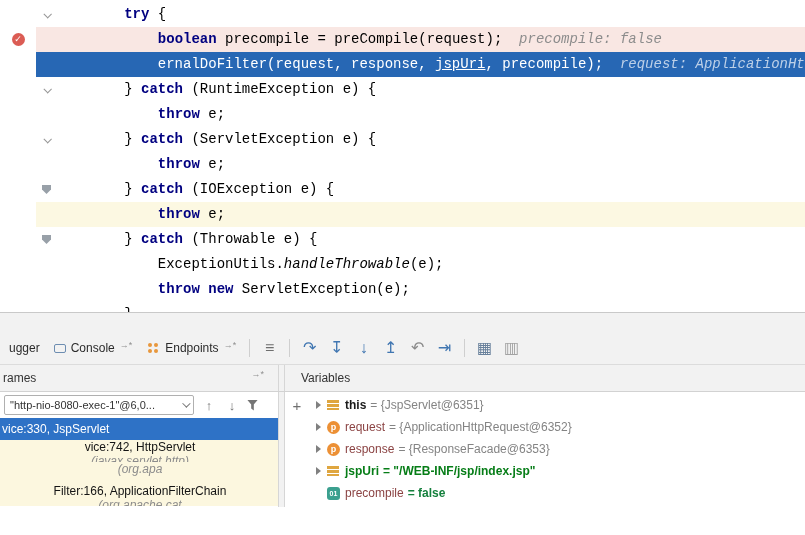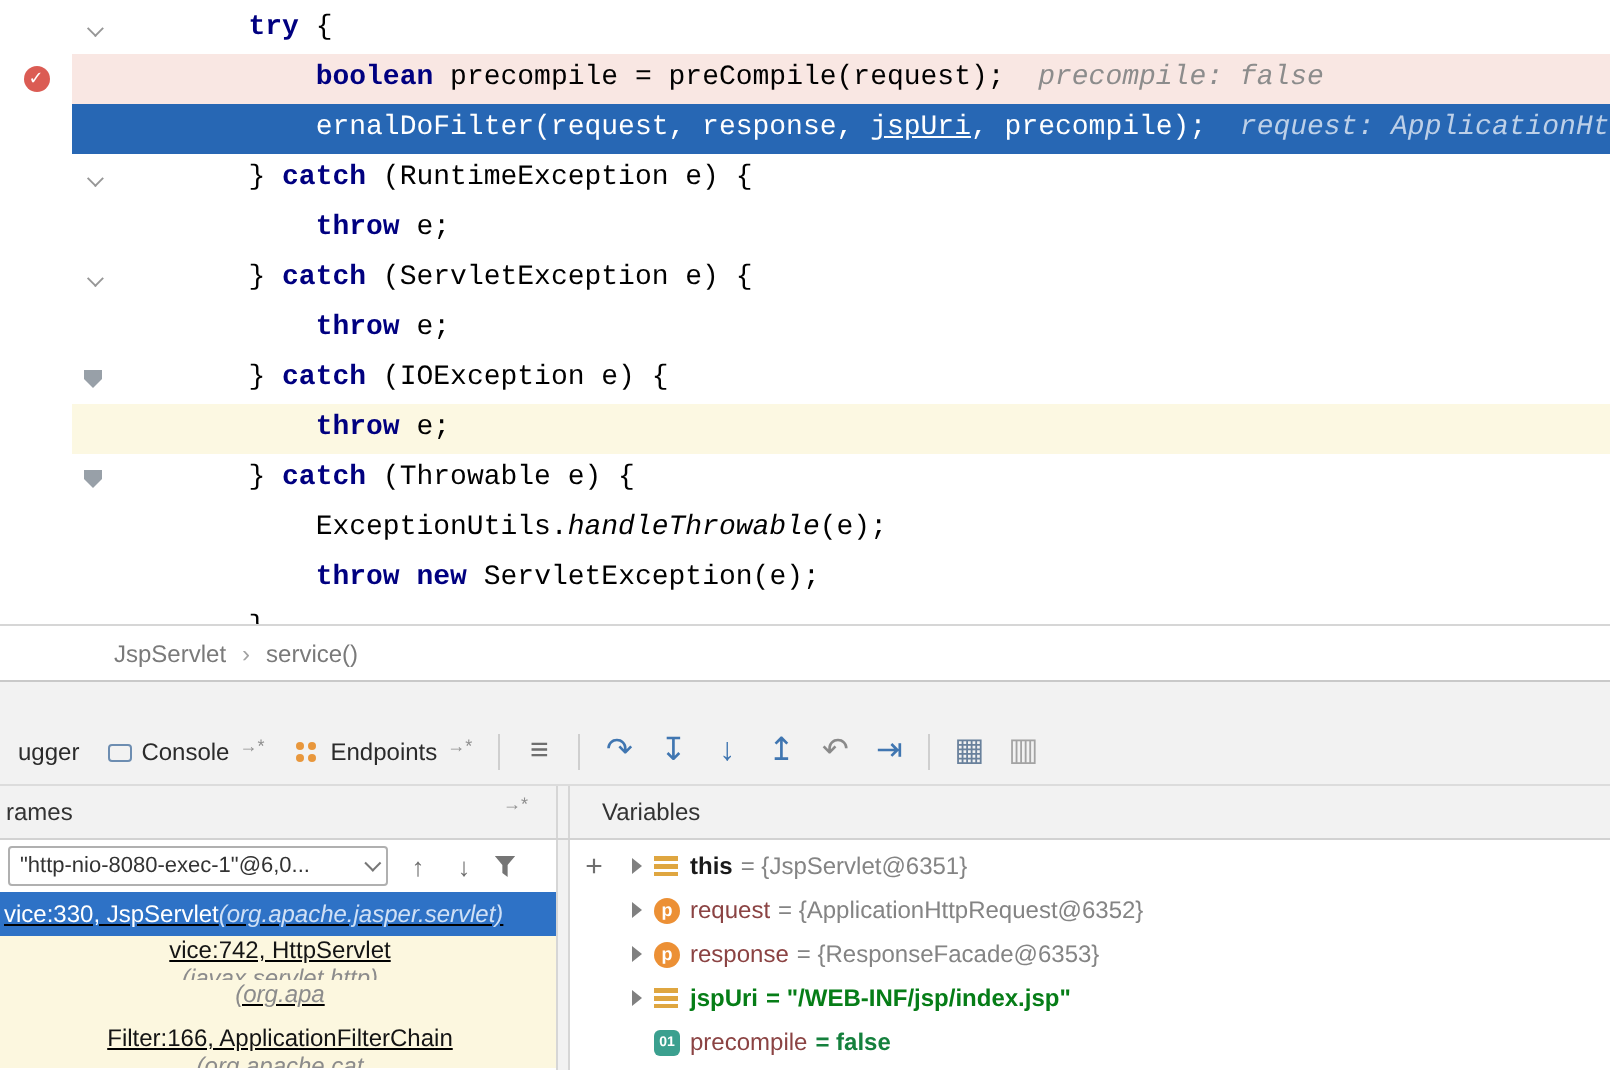--- a/index.html
+++ b/index.html
@@ -58,21 +58,21 @@
   
   .content { height:115px; display:flex; background:#fff; overflow:hidden; }
   .frames-panel { width:278px; flex:none; display:flex; flex-direction:column; overflow:hidden; }
   .thread-row { height:26px; display:flex; align-items:center; gap:7px; padding:0 4px; }
   .thread-dd { width:190px; height:20px; border:1px solid #b0b0b0; border-radius:2px; background:#fff;
                display:flex; align-items:center; padding:0 5px; font-size:11px; color:#333; overflow:hidden; white-space:nowrap; }
   .dd-chevron { margin-left:auto; width:6px; height:6px; border-right:1.5px solid #777; border-bottom:1.5px solid #777;
                 transform:rotate(45deg) translateY(-2px); flex:none; }
   .fr-arrow { font-size:13px; color:#6f6f6f; width:16px; text-align:center; }
   .ic-funnel { width:11px; height:11px; background:#757575; clip-path:polygon(0 0,100% 0,62% 45%,62% 100%,38% 82%,38% 45%); }
-  .fr-rows { flex:1; overflow:hidden;text-decoration:underline; }
+  .fr-rows { flex:1; overflow:hidden; }
   .fr-row { height:22px; display:flex; align-items:center; padding-left:2px; font-size:12px;
             white-space:nowrap; overflow:hidden; }
   .fr-selected { background:#2e72c6; color:#fff; }
   .fr-library { background:#fcf7df; color:#141414;flex-direction:column; }
   .fr-pkg { font-style:italic; }
   .fr-selected .fr-pkg { color:#cfe0f6; }
   .fr-library .fr-pkg { color:#8c8c8c; }
 
   .vsplit { width:7px; flex:none; background:#f2f2f2; border-left:1px solid #d6d6d6; border-right:1px solid #d6d6d6; }
 
@@ -203,25 +203,20 @@
         <div class="ed-row">
           <div class="bp-col"></div>
           <div class="row-main">
             <div class="fold-col"></div>
             <div class="code"><span>        }</span></div>
           </div>
         </div>
       </div>
   </div>
 
-  <div class="breadcrumb">
-    <span>JspServlet</span>
-    <span class="bc-sep">›</span>
-    <span>service()</span>
-  </div>
 
   <div class="tool-strip"></div>
 
   <div class="toolbar">
     <div class="tabs">
       <div class="tab">
         <span class="tab-label">ugger</span>
       </div>
       <div class="tab">
         <span class="ic-console"></span>
@@ -268,21 +263,20 @@
           <span>"http-nio-8080-exec-1"@6,0...</span>
           <span class="dd-chevron"></span>
         </div>
         <span class="fr-arrow">↑</span>
         <span class="fr-arrow">↓</span>
         <span class="ic-funnel"></span>
       </div>
       <div class="fr-rows" id="frames-rows">
           <div class="fr-row fr-selected">
             <span>vice:330, JspServlet </span>
-            <span class="fr-pkg">(org.apache.jasper.servlet)</span>
           </div>
           <div class="fr-row fr-library">
             <span>vice:742, HttpServlet </span>
             <span class="fr-pkg">(javax.servlet.http)</span>
           </div>
           <div class="fr-row fr-library">
             <span class="fr-pkg">(org.apa</span>
           </div>
           <div class="fr-row fr-library">
             <span>Filter:166, ApplicationFilterChain </span>

